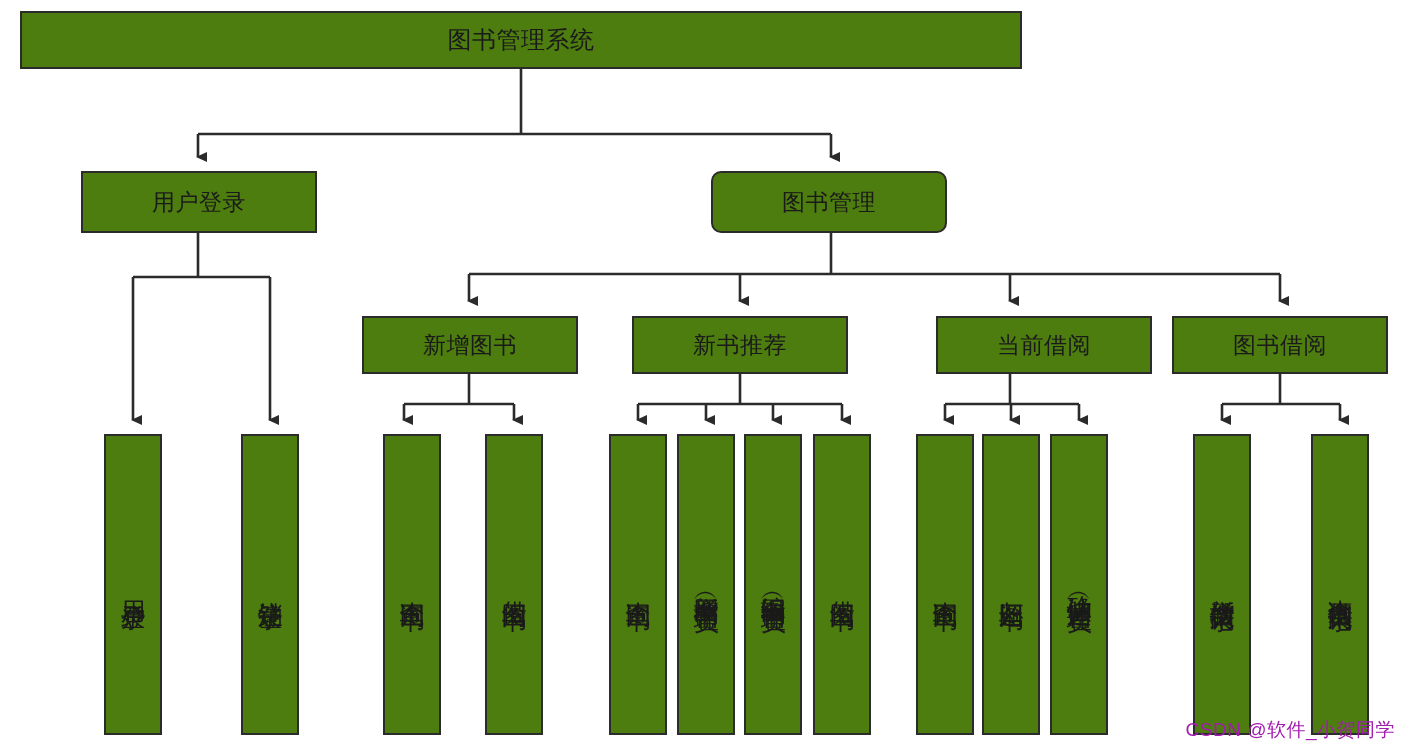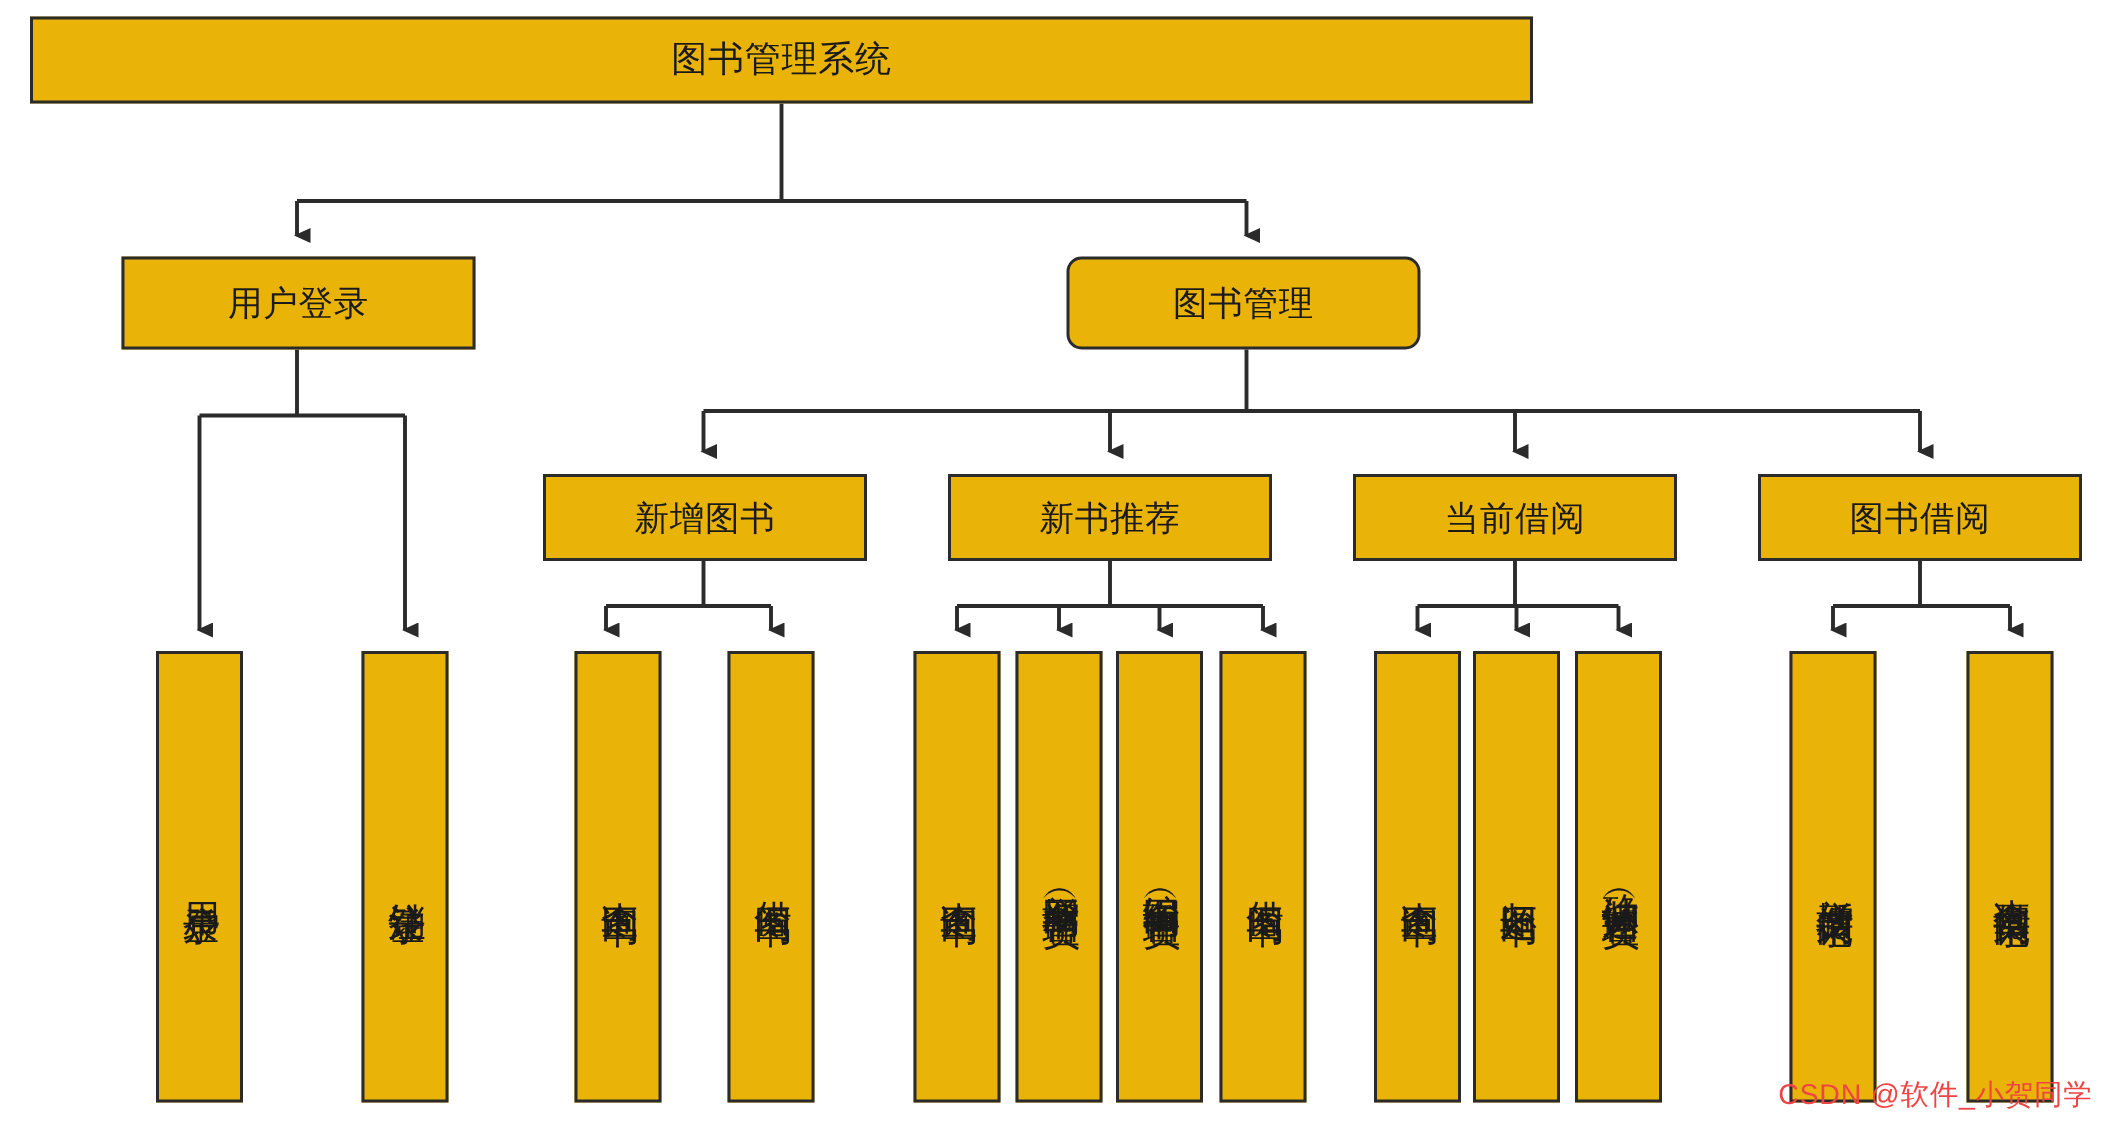--- a/index.html
+++ b/index.html
@@ -22,21 +22,21 @@
     left: 0;
     top: 0;
     width: 1405px;
     height: 747px;
     pointer-events: none;
   }
   .node {
     position: absolute;
     box-sizing: border-box;
     border: 2.5px solid #2b2b2b;
-    background: #eab308;
+    background: #4d7c0f;
     display: flex;
     align-items: center;
     justify-content: center;
     color: #1a1a1a;
   }
   .node .label {
     display: block;
     text-align: center;
     line-height: 1.22;
     white-space: nowrap;
@@ -57,21 +57,21 @@
     font-size: 25px;
     line-height: 1.1;
     letter-spacing: 2px;
     white-space: nowrap;
   }
   .watermark {
     position: absolute;
     right: 10px;
     bottom: 4px;
     font-size: 19px;
-    color: #ef4444;
+    color: #a21caf;
     letter-spacing: 0.5px;
     white-space: nowrap;
   }
 </style>
 </head>
 <body>
 
 <div id="canvas">
 
   <svg class="connectors" viewBox="0 0 1405 747">
@@ -137,21 +137,21 @@
   </div>
 
   <div class="node horiz" style="left:362px; top:316px; width:216px; height:58px;">
     <span class="label">新增图书</span>
   </div>
 
   <div class="node horiz" style="left:632px; top:316px; width:216px; height:58px;">
     <span class="label">新书推荐</span>
   </div>
 
-  <div class="node horiz" style="left:902px; top:316px; width:216px; height:58px;">
+  <div class="node horiz" style="left:936px; top:316px; width:216px; height:58px;">
     <span class="label">当前借阅</span>
   </div>
 
   <div class="node horiz" style="left:1172px; top:316px; width:216px; height:58px;">
     <span class="label">图书借阅</span>
   </div>
 
   <div class="node leaf" style="left:104px; top:434px; width:58px; height:301px;">
     <span class="label">用户登录</span>
   </div>

